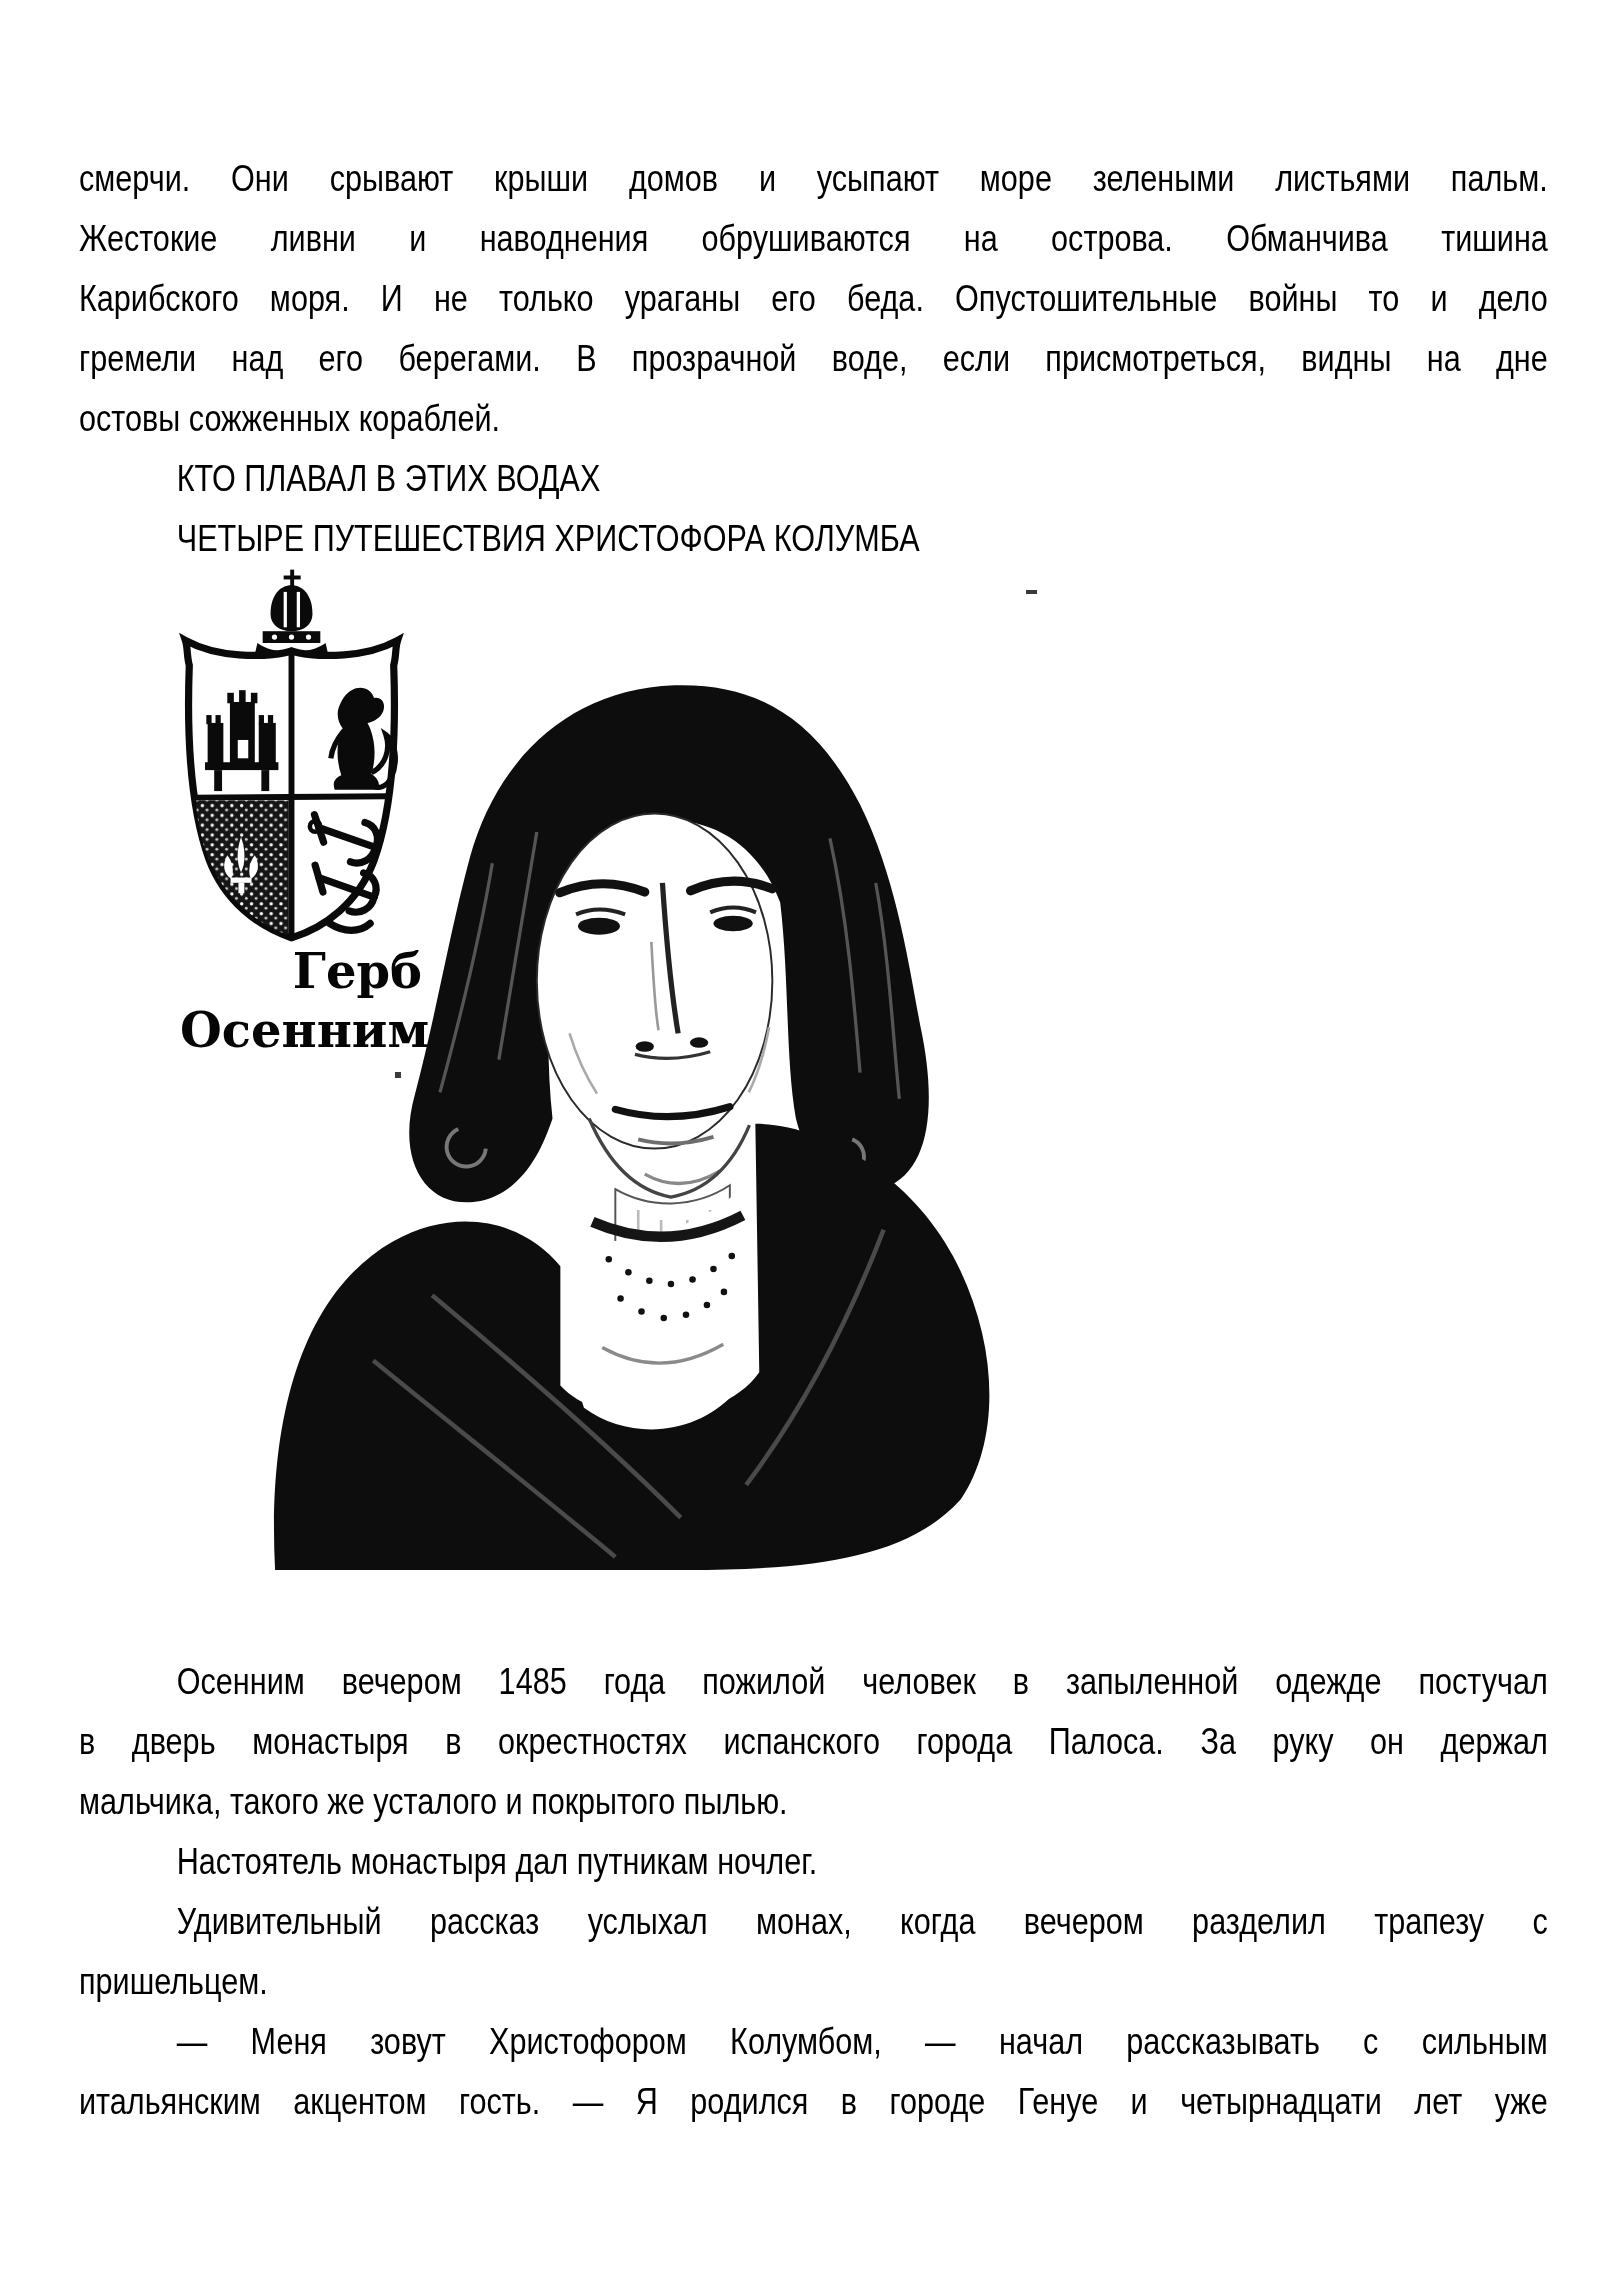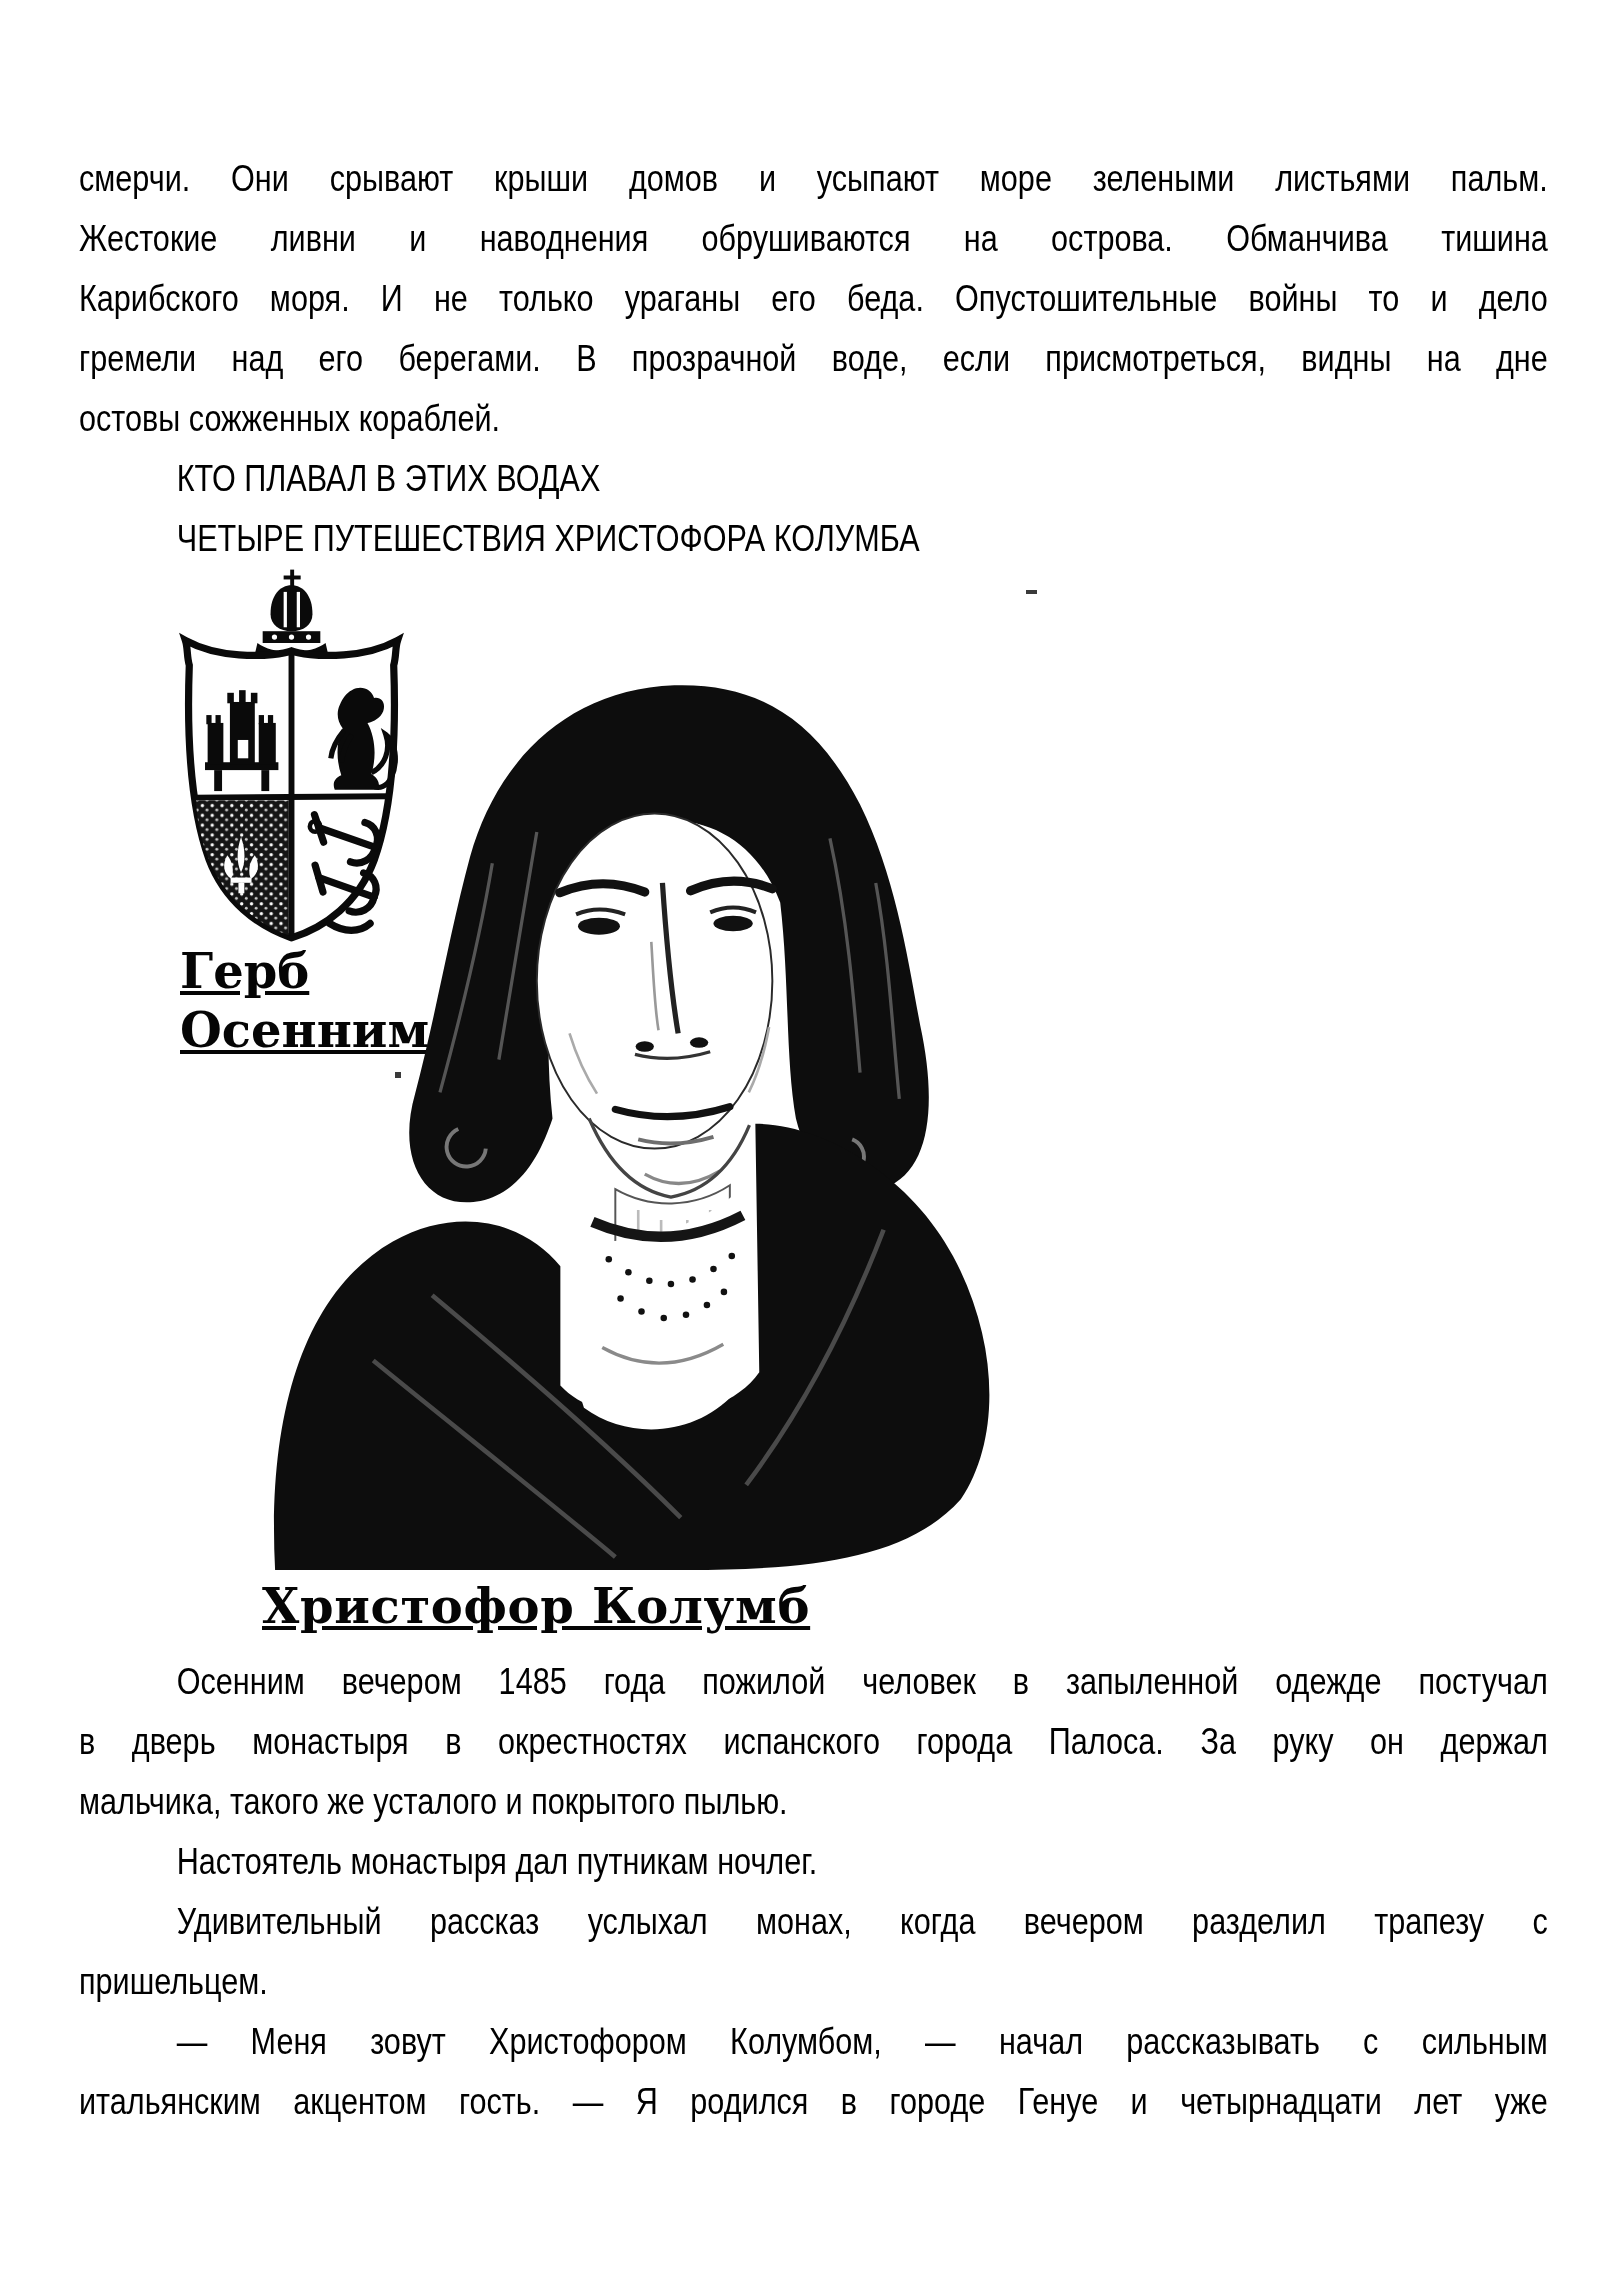--- a/index.html
+++ b/index.html
@@ -15,21 +15,21 @@
   }
   #intro-block { top:149px; }
   #story-block { top:1652px; }
   .line { height:60px; line-height:60px; overflow:visible; }
   .line.justify { text-align:justify; text-align-last:justify; }
   .line.left { text-align:left; }
   .line.indent { padding-left:115px; }
 
   .serif-label {
     position:absolute; font-family:"DejaVu Serif", serif; font-weight:bold;
-    color:#050505; text-align:left;text-decoration:underline;
+    color:#050505; text-align:right;
   }
   #coat-label { left:180px; top:942px; width:242px; font-size:48px; line-height:59px; }
   #portrait-caption { left:262px; top:1582px; width:811px; font-size:48px; line-height:48px; letter-spacing:0.7px; }
 
   .artwork { position:absolute; }
   #coat-svg { left:177px; top:567px; }
   #portrait-svg { left:262px; top:667px; }
 
   .speck { position:absolute; background:#3a3a3a; }
   #speck-1 { left:1026px; top:590px; width:10.5px; height:3.9px; }
@@ -200,21 +200,20 @@
           <circle cx="580" cy="985" r="5"></circle>
           <circle cx="614" cy="995" r="5"></circle>
         <circle cx="648" cy="990" r="5"></circle>
           <circle cx="680" cy="975" r="5"></circle>
           <circle cx="706" cy="955" r="5"></circle>
       </g>
       <path d="M 520,1040 Q 610,1090 705,1035" fill="none" stroke="#8a8a8a" stroke-width="5"></path>
     </g>
   </svg>
 
-  <div class="serif-label" id="portrait-caption">Христофор Колумб</div>
 
   <div class="textblock" id="story-block">
     <div class="line justify indent">Осенним вечером 1485 года пожилой человек в запыленной одежде постучал</div>
     <div class="line justify">в дверь монастыря в окрестностях испанского города Палоса. За руку он держал</div>
     <div class="line left">мальчика, такого же усталого и покрытого пылью.</div>
     <div class="line left indent">Настоятель монастыря дал путникам ночлег.</div>
     <div class="line justify indent">Удивительный рассказ услыхал монах, когда вечером разделил трапезу с</div>
     <div class="line left">пришельцем.</div>
     <div class="line justify indent">— Меня зовут Христофором Колумбом, — начал рассказывать с сильным</div>
     <div class="line justify">итальянским акцентом гость. — Я родился в городе Генуе и четырнадцати лет уже</div>

